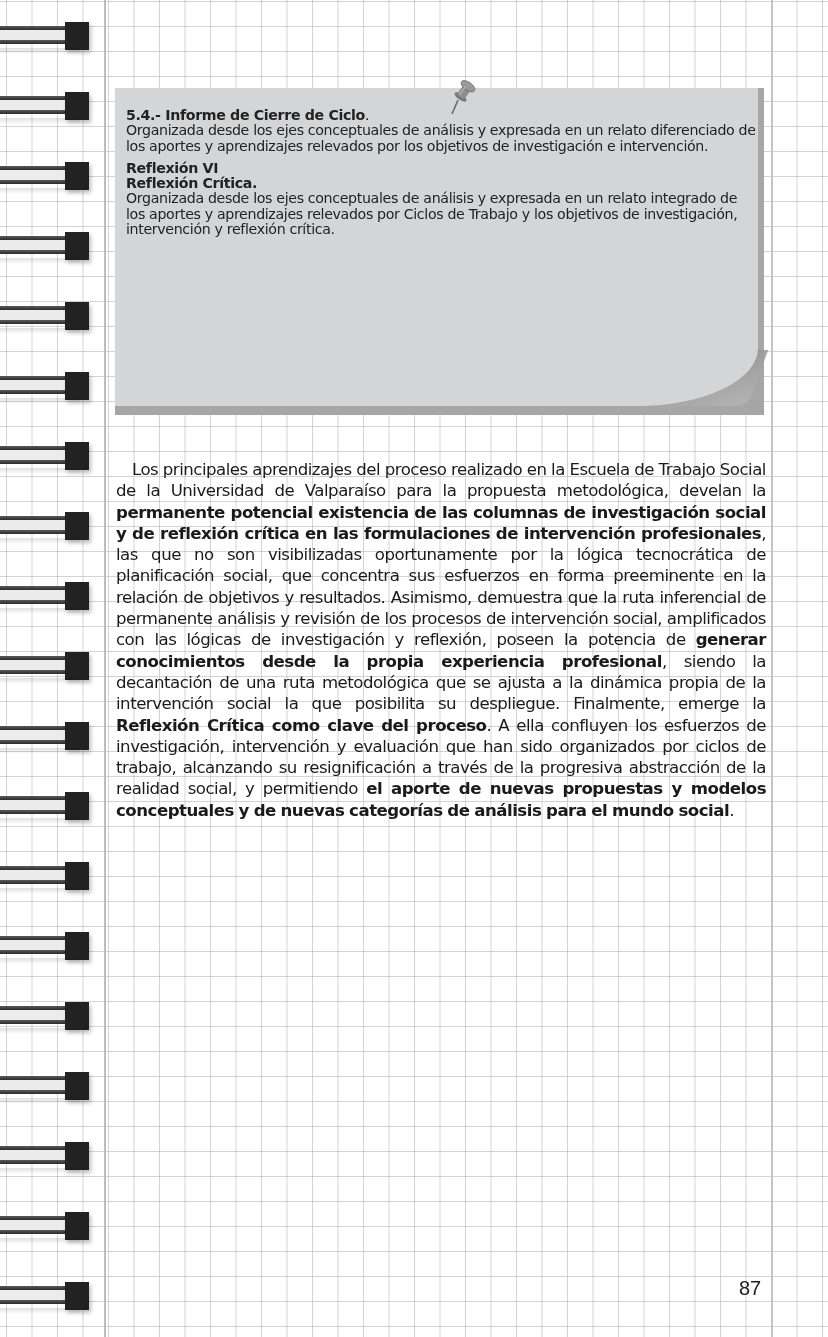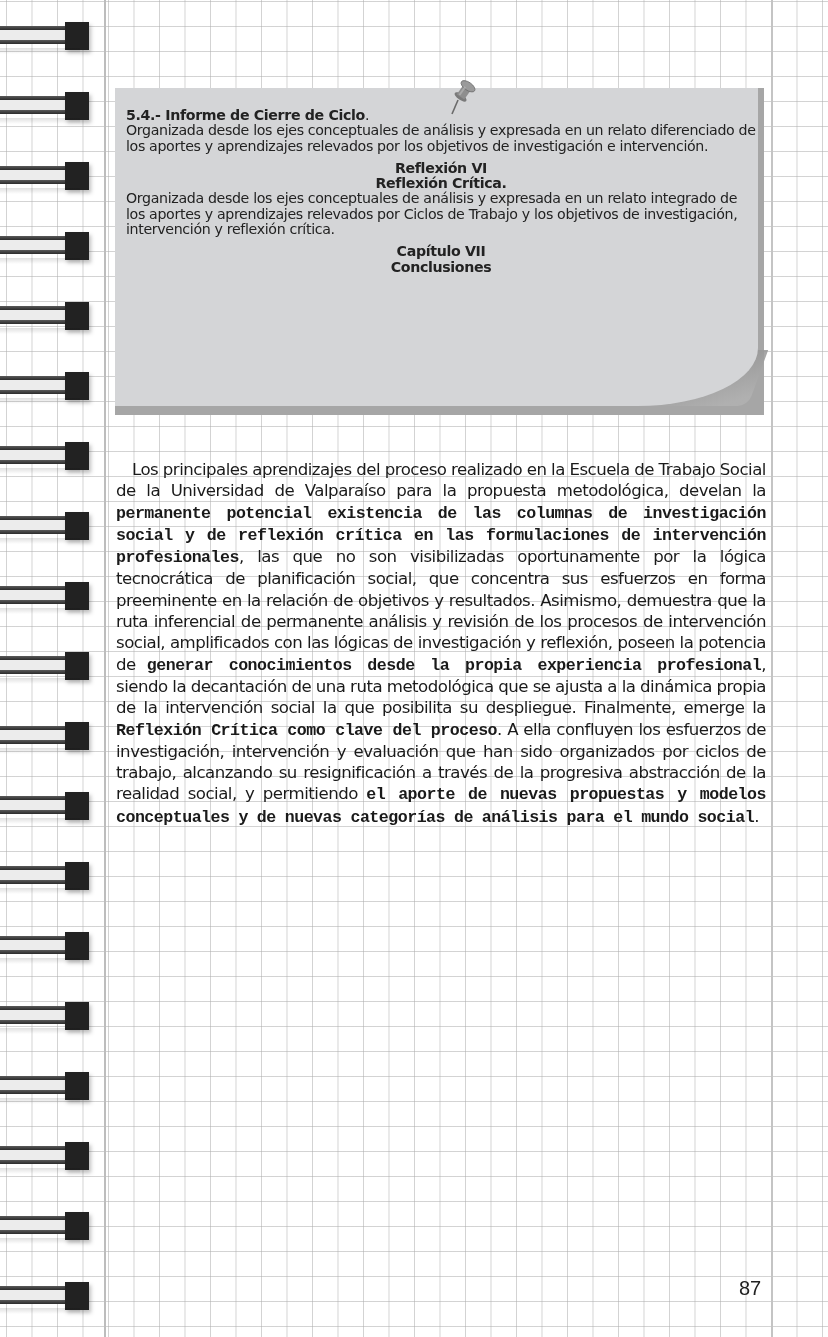--- a/index.html
+++ b/index.html
@@ -66,32 +66,32 @@
     border-bottom-right-radius: 10px;
     transform: skewX(-20deg);
     opacity: 0.9;
   }
   .note-text {
     position: absolute; left: 11px; top: 20px; width: 630px;
     font-family: "DejaVu Sans", sans-serif;
     font-size: 14.2px; line-height: 15.3px; color: #222;
     letter-spacing: -0.35px;
   }
-  .note-text .b { font-weight: bold; text-align: center; }
+  .note-text .b { font-weight: bold; }
   .note-text .blk { margin-bottom: 7px; }
   .pin { position: absolute; left: 440px; top: 74px; width: 40px; height: 44px; }
 
   .body-text {
     position: absolute; left: 116px; top: 459px; width: 650px;
     font-family: "DejaVu Sans", sans-serif;
     font-size: 16.6px; line-height: 21.3px; color: #1a1a1a;
     text-align: justify; letter-spacing: -0.5px; word-spacing: -0.5px;
   }
   .body-text .indent { display: inline-block; width: 16px; }
-  .body-text b { font-weight: bold; font-family: Liberation Mono, monospace; }
+  .body-text b { font-weight: bold; }
 
   .page-number {
     position: absolute; left: 739px; top: 1261px;
     font-family: "Liberation Sans", sans-serif;
     font-size: 20px; color: #222; margin-top: 16px;
   }
 </style>
 </head>
 <body>
 
@@ -240,24 +240,20 @@
   <div class="note-face"></div>
   <div class="note-text">
     <div class="blk">
       <div><span class="b">5.4.- Informe de Cierre de Ciclo</span><span>.</span></div>
       <div>Organizada desde los ejes conceptuales de análisis y expresada en un relato diferenciado de los aportes y aprendizajes relevados por los objetivos de investigación e intervención.</div>
     </div>
     <div class="blk">
       <div class="b">Reflexión VI</div>
       <div class="b">Reflexión Crítica.</div>
       <div>Organizada desde los ejes conceptuales de análisis y expresada en un relato integrado de los aportes y aprendizajes relevados por Ciclos de Trabajo y los objetivos de investigación, intervención y reflexión crítica.</div>
-    </div>
-    <div class="blk">
-      <div class="b">Capítulo VII</div>
-      <div class="b">Conclusiones</div>
     </div>
   </div>
 </div>
 
 <div class="pin">
   <svg width="40" height="44" viewBox="0 0 40 44">
     <line x1="12" y1="40" x2="18" y2="26" stroke="#6a6a6a" stroke-width="1.6"></line>
     <g transform="rotate(35 24 18)">
       <ellipse cx="24" cy="24" rx="7" ry="3" fill="#7a7a7a"></ellipse>
       <rect x="19.5" y="12" width="9" height="12" fill="#8e8e8e"></rect>

